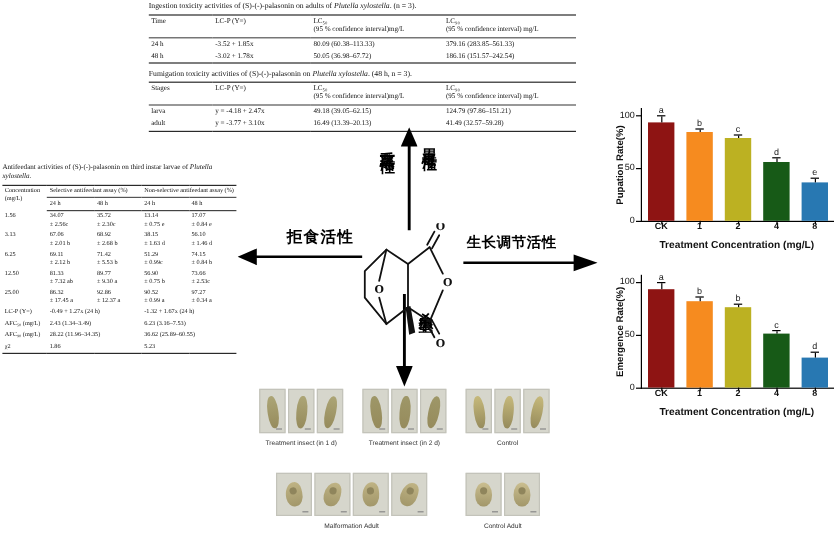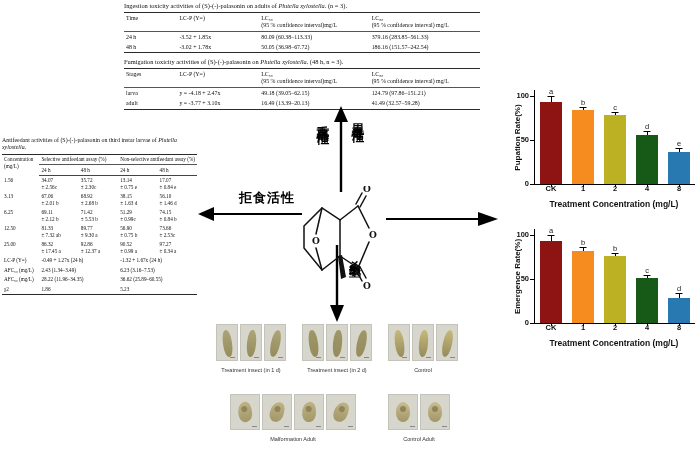--- a/index.html
+++ b/index.html
@@ -46,21 +46,21 @@
   .bars{position:absolute;left:0;bottom:0;width:100%;height:100%;display:flex;}
   .slot{flex:1;position:relative;}
   .bar{position:absolute;bottom:0;left:50%;transform:translateX(-50%);width:22px;}
   .err{position:absolute;left:50%;width:1px;background:#000;}
   .errcap{position:absolute;left:50%;transform:translateX(-50%);width:7px;height:1px;background:#000;}
   .letter{position:absolute;left:50%;transform:translateX(-50%);font-size:7.5px;color:#222;}
   .xtick{position:absolute;top:100%;left:50%;width:1px;height:3px;background:#000;}
   .xticklabel{position:absolute;top:100%;margin-top:0;left:50%;transform:translateX(-50%);
               font-weight:bold;font-size:7.5px;white-space:nowrap;}
   .ytick{position:absolute;left:-5px;width:5px;height:1px;background:#000;}
-  .yticklabel{position:absolute;left:-24px;width:18px;text-align:right;font-weight:bold;font-size:7.5px;}
+  .yticklabel{position:absolute;left:-24px;width:18px;text-align:right;font-weight:normal;font-size:7.5px;}
   .ylabel{position:absolute;left:-33px;top:52px;width:94px;height:11px;text-align:center;
           transform:rotate(-90deg);font-weight:bold;font-size:8px;white-space:nowrap;}
   .xlabel{position:absolute;left:30px;top:119px;width:160px;text-align:center;
           font-weight:bold;font-size:8.5px;white-space:nowrap;}
 
   
   .pgroup{position:absolute;}
   .prow{display:flex;gap:2px;}
   .photo{position:relative;background:#d6d6cc;border:1px solid #c3c3ba;box-sizing:border-box;}
   .photo.ph-larva{width:22px;height:37px;}
@@ -315,20 +315,21 @@
   <svg class="arrow-svg" id="left-arrow" style="left:198px;top:205px;" width="104" height="16">
     <line x1="104" y1="9" x2="14" y2="9" stroke-width="2"></line>
     <polygon points="16,2 16,16 0,9"></polygon>
   </svg>
   <div class="cjk" style="left:222px;top:189px;font-size:13px;letter-spacing:1px;margin-left:17px;">拒食活性</div>
 
   <svg class="arrow-svg" id="right-arrow" style="left:386px;top:209px;" width="112" height="18">
     <line x1="0" y1="10" x2="94" y2="10" stroke-width="2.2"></line>
     <polygon points="92,3 92,17 112,10"></polygon>
   </svg>
+  <div class="cjk" style="left:389px;top:194px;font-size:12px;letter-spacing:0.5px;">生长调节活性</div>
 
   <svg class="arrow-svg" id="down-arrow" style="left:330px;top:245px;" width="14" height="78">
     <line x1="7" y1="0" x2="7" y2="62" stroke-width="2.4"></line>
     <polygon points="0,60 14,60 7,77"></polygon>
   </svg>
   <div class="cjk v" style="left:346px;top:250px;font-size:12px;">杀虫表型</div>
 
   <svg id="structure" width="100" height="106" viewBox="0 0 100 106">
     <g stroke="#111" stroke-width="1.5" fill="none" stroke-linecap="round">
       <path d="M8,40 L26,22 L44,34 L44,70 L26,84 L8,62 Z"></path>

